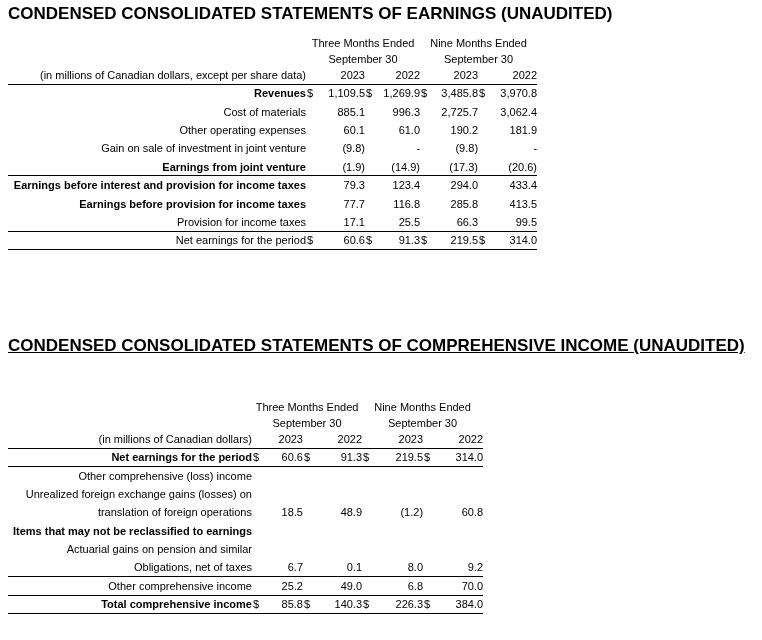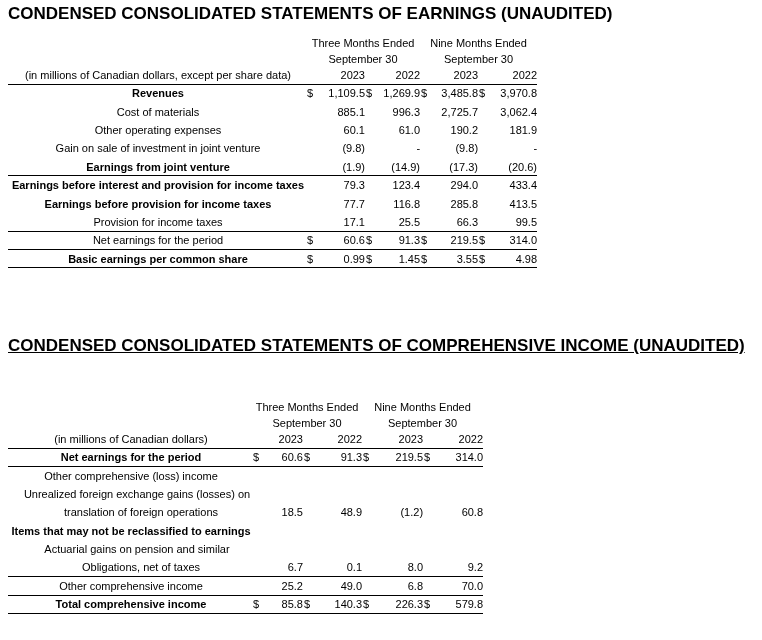--- a/index.html
+++ b/index.html
@@ -23,21 +23,21 @@
     padding:0; font-size:11px; line-height:12px; vertical-align:middle;
     white-space:nowrap; overflow:visible;
   }
   thead tr.period-row td { height:17px; }
   thead tr.date-row td { height:16px; }
   thead tr.years-row td { height:17px; }
   tbody td { height:18.4px; }
   .ctr { text-align:center; }
   .num { text-align:right; }
   .dol { text-align:left; padding-left:1px; }
-  .lbl { text-align:center; padding-left:2px; }
+  .lbl { text-align:right; padding-left:2px; }
   .b { font-weight:bold; }
   .i1 { padding-left:14px; }
   .i2 { padding-left:22px; }
   tr.rule > td { border-bottom:1.5px solid #000; }
 </style>
 </head>
 <body>
 
 <div class="title" id="earnings-title">CONDENSED CONSOLIDATED STATEMENTS OF EARNINGS (UNAUDITED)</div>
 
@@ -169,31 +169,20 @@
         <td class="lbl">Net earnings for the period</td>
         <td class="dol">$</td>
         <td class="num">60.6</td>
         <td class="dol">$</td>
         <td class="num">91.3</td>
         <td class="dol">$</td>
         <td class="num">219.5</td>
         <td class="dol">$</td>
         <td class="num">314.0</td>
       </tr>
-      <tr class="rule">
-        <td class="lbl b">Basic earnings per common share</td>
-        <td class="dol">$</td>
-        <td class="num">0.99</td>
-        <td class="dol">$</td>
-        <td class="num">1.45</td>
-        <td class="dol">$</td>
-        <td class="num">3.55</td>
-        <td class="dol">$</td>
-        <td class="num">4.98</td>
-      </tr>
     </tbody>
 </table>
 
 <div class="title" id="comprehensive-title">CONDENSED CONSOLIDATED STATEMENTS OF COMPREHENSIVE INCOME (UNAUDITED)</div>
 
 <table id="comprehensive-table">
   <colgroup>
     <col style="width:244px">
     <col style="width:14px">
       <col style="width:37px">
@@ -318,16 +307,16 @@
       </tr>
       <tr class="rule">
         <td class="lbl b">Total comprehensive income</td>
         <td class="dol">$</td>
         <td class="num">85.8</td>
         <td class="dol">$</td>
         <td class="num">140.3</td>
         <td class="dol">$</td>
         <td class="num">226.3</td>
         <td class="dol">$</td>
-        <td class="num">579.8</td>
+        <td class="num">384.0</td>
       </tr>
     </tbody>
 </table>
 
 </body></html>

